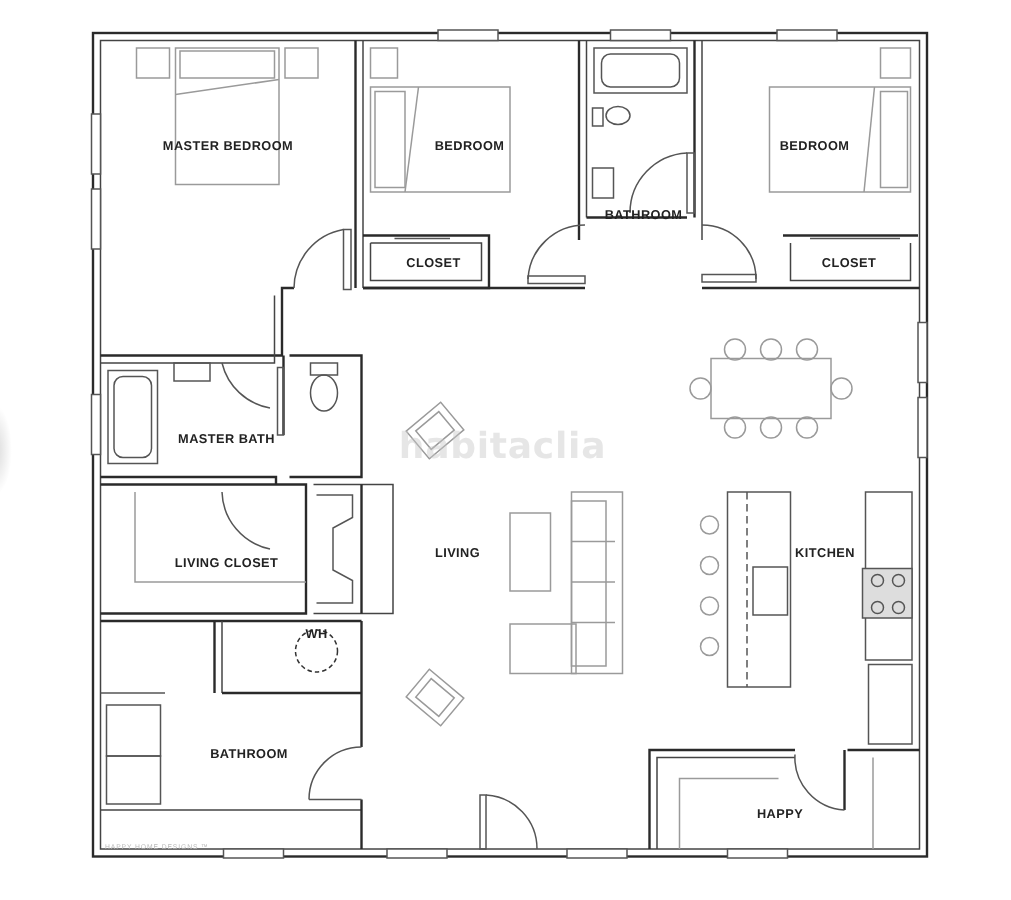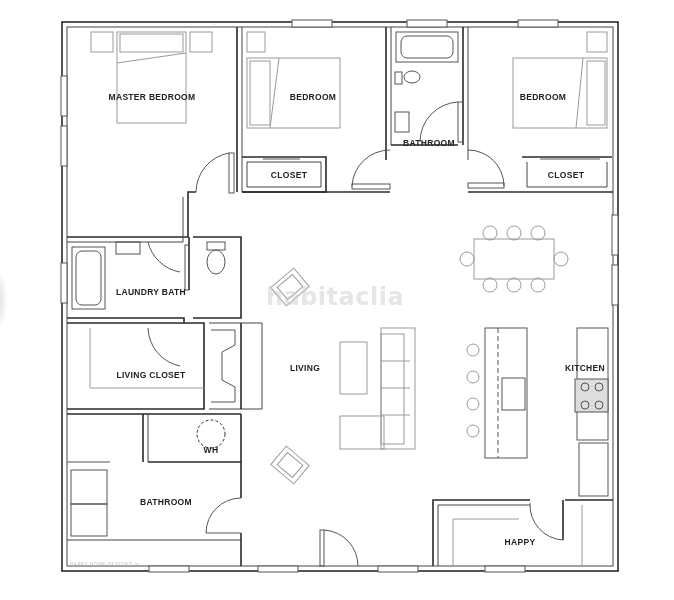--- a/index.html
+++ b/index.html
@@ -230,20 +230,20 @@
 <div class="watermark">habitaclia</div>
 <div class="credit">HAPPY HOME DESIGNS ™</div>
 
 <div id="labels">
     <div class="label" style="left: 152px; top: 97px;">MASTER BEDROOM</div>
     <div class="label" style="left: 313px; top: 97px;">BEDROOM</div>
     <div class="label" style="left: 429px; top: 107px; margin-top: 36px;">BATHROOM</div>
     <div class="label" style="left: 543px; top: 97px;">BEDROOM</div>
     <div class="label" style="left: 289px; top: 175px;">CLOSET</div>
     <div class="label" style="left: 566px; top: 175px;">CLOSET</div>
-    <div class="label" style="left: 151px; top: 292px;">LAUNDRY BATH</div>
+    <div class="label" style="left: 151px; top: 292px;">MASTER BATH</div>
     <div class="label" style="left: 151px; top: 375px;">LIVING CLOSET</div>
     <div class="label" style="left: 305px; top: 368px; text-align: right;">LIVING</div>
-    <div class="label" style="left: 550px; top: 368px; margin-left: 35px;">KITCHEN</div>
-    <div class="label" style="left: 211px; top: 450px;">WH</div>
+    <div class="label" style="left: 550px; top: 368px;">KITCHEN</div>
+    <div class="label" style="left: 211px; top: 422px;">WH</div>
     <div class="label" style="left: 166px; top: 502px;">BATHROOM</div>
     <div class="label" style="left: 520px; top: 542px;">HAPPY</div>
   </div>
 
 </body></html>

